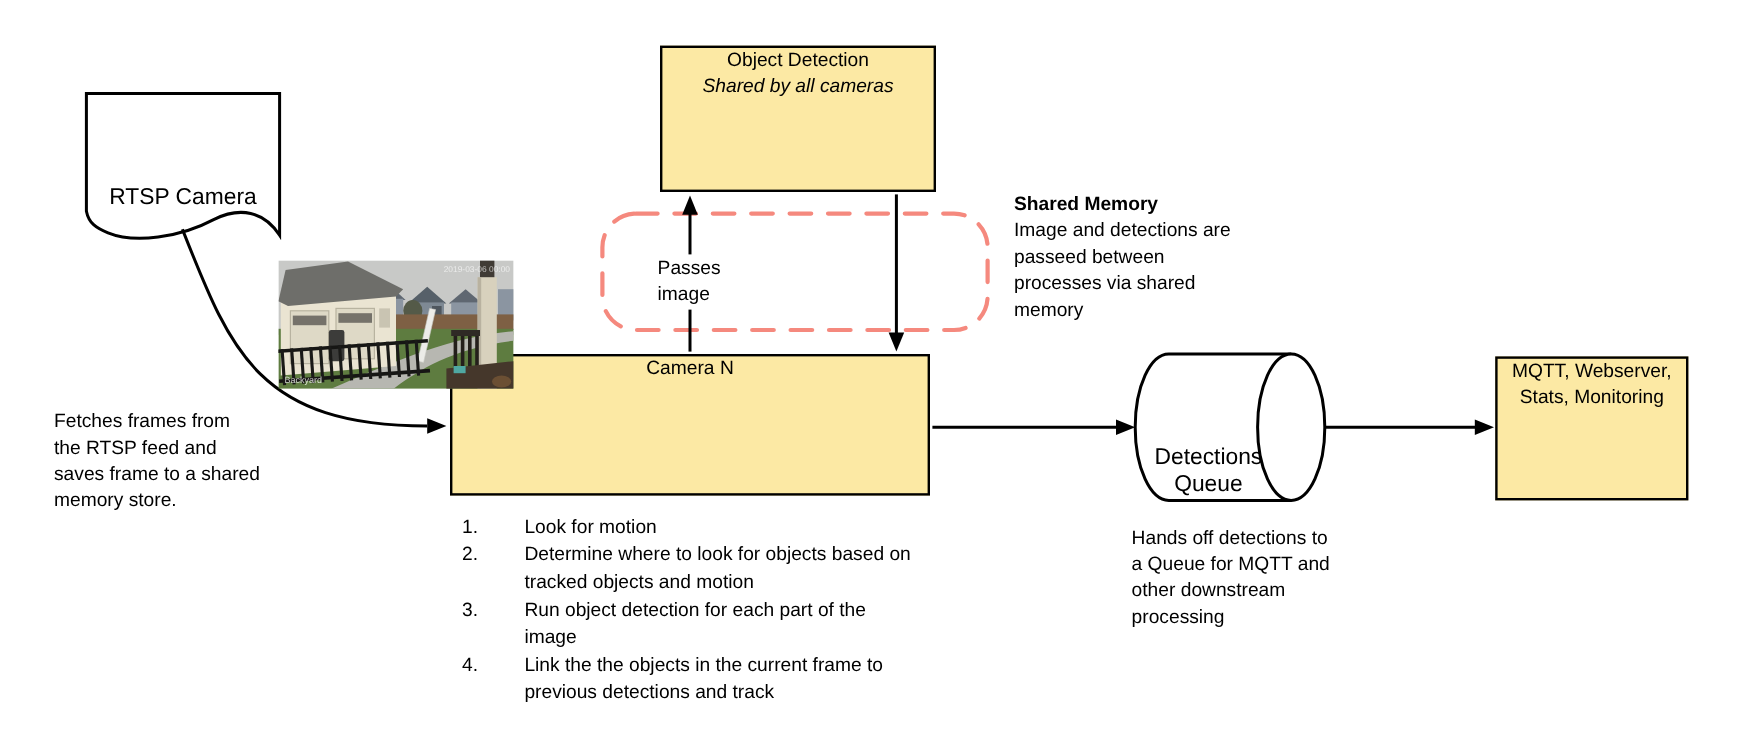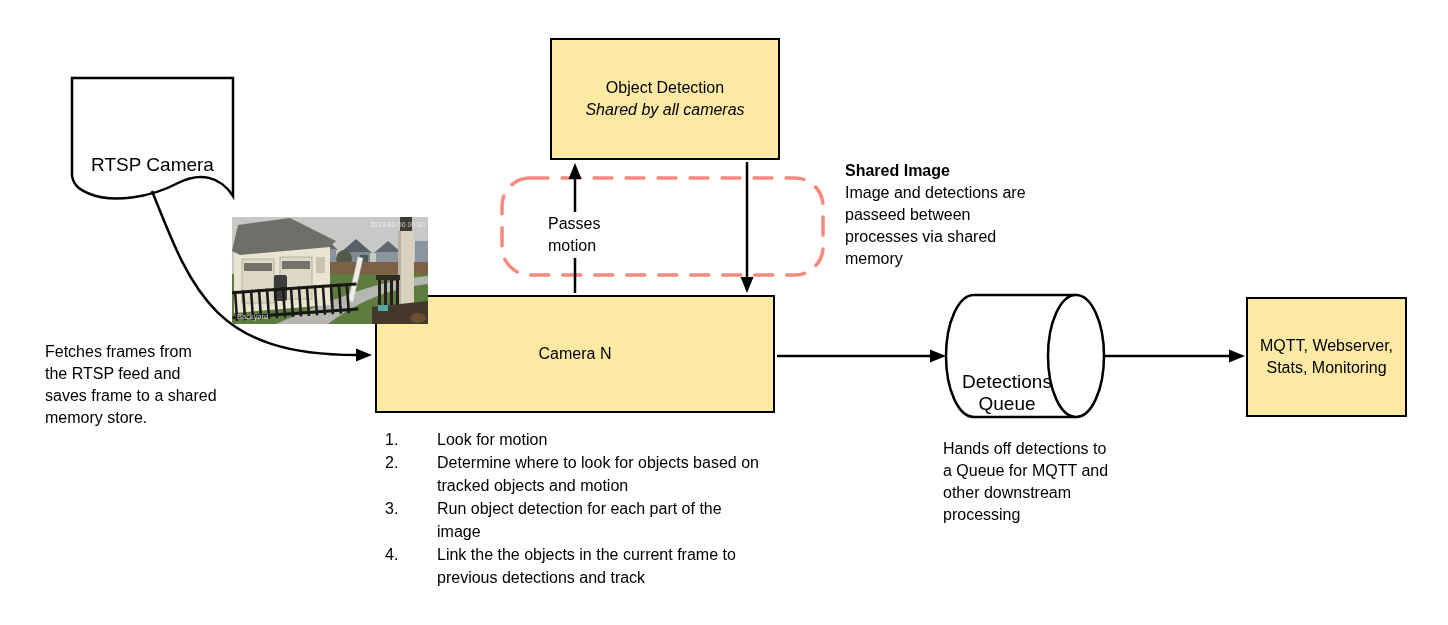--- a/index.html
+++ b/index.html
@@ -12,21 +12,21 @@
   #canvas{
     position:relative;width:1448px;height:625px;background:#ffffff;
     font-family:"Liberation Sans","DejaVu Sans",sans-serif;color:var(--ink);
     overflow:hidden;
   }
   #connectors{position:absolute;left:0;top:0;z-index:1;}
   .abs{position:absolute;box-sizing:border-box;}
   .node{
     background:var(--node-fill);
     border:2px solid var(--node-border);
-    display:flex;align-items:center;justify-content:center;
+    display:flex;justify-content:center;
     text-align:center;font-size:16px;line-height:22px;z-index:2;
   }
   .note{font-size:16px;line-height:22px;z-index:2;}
   .note b{font-weight:bold;}
   .arrow-label{
     background:#ffffff;font-size:16px;line-height:22px;z-index:3;padding:1px 2px;
   }
   .shape-label{
     display:flex;align-items:center;justify-content:center;text-align:center;
     font-size:19px;line-height:22px;z-index:2;margin-top:37px;
@@ -77,24 +77,24 @@
 
   <div class="abs note" style="left:45px;top:341px;width:172px;">Fetches frames from the RTSP feed and saves frame to a shared memory store.</div>
 
   <div class="abs node" style="left:550px;top:38px;width:230px;height:122px;">
     <div>
       <div>Object Detection</div>
       <div class="subtitle">Shared by all cameras</div>
     </div>
   </div>
 
-  <div class="abs arrow-label" style="left:546px;top:212px;width:66px;">Passes motion</div>
+  <div class="abs arrow-label" style="left:546px;top:212px;width:66px;">Passes image</div>
 
   <div class="abs note" style="left:845px;top:160px;width:196px;">
-    <b>Shared Image</b>
+    <b>Shared Memory</b>
     <div>Image and detections are passeed between processes via shared memory</div>
   </div>
 
   <div class="abs node" style="left:375px;top:295px;width:400px;height:118px;">
     <span>Camera N</span>
   </div>
 
   <ol class="abs steps" style="left:385px;top:428px;" id="steps-list">
       <li><span class="step-num">1.</span><span>Look for motion</span></li>
       <li><span class="step-num">2.</span><span>Determine where to look for objects based on tracked objects and motion</span></li>

